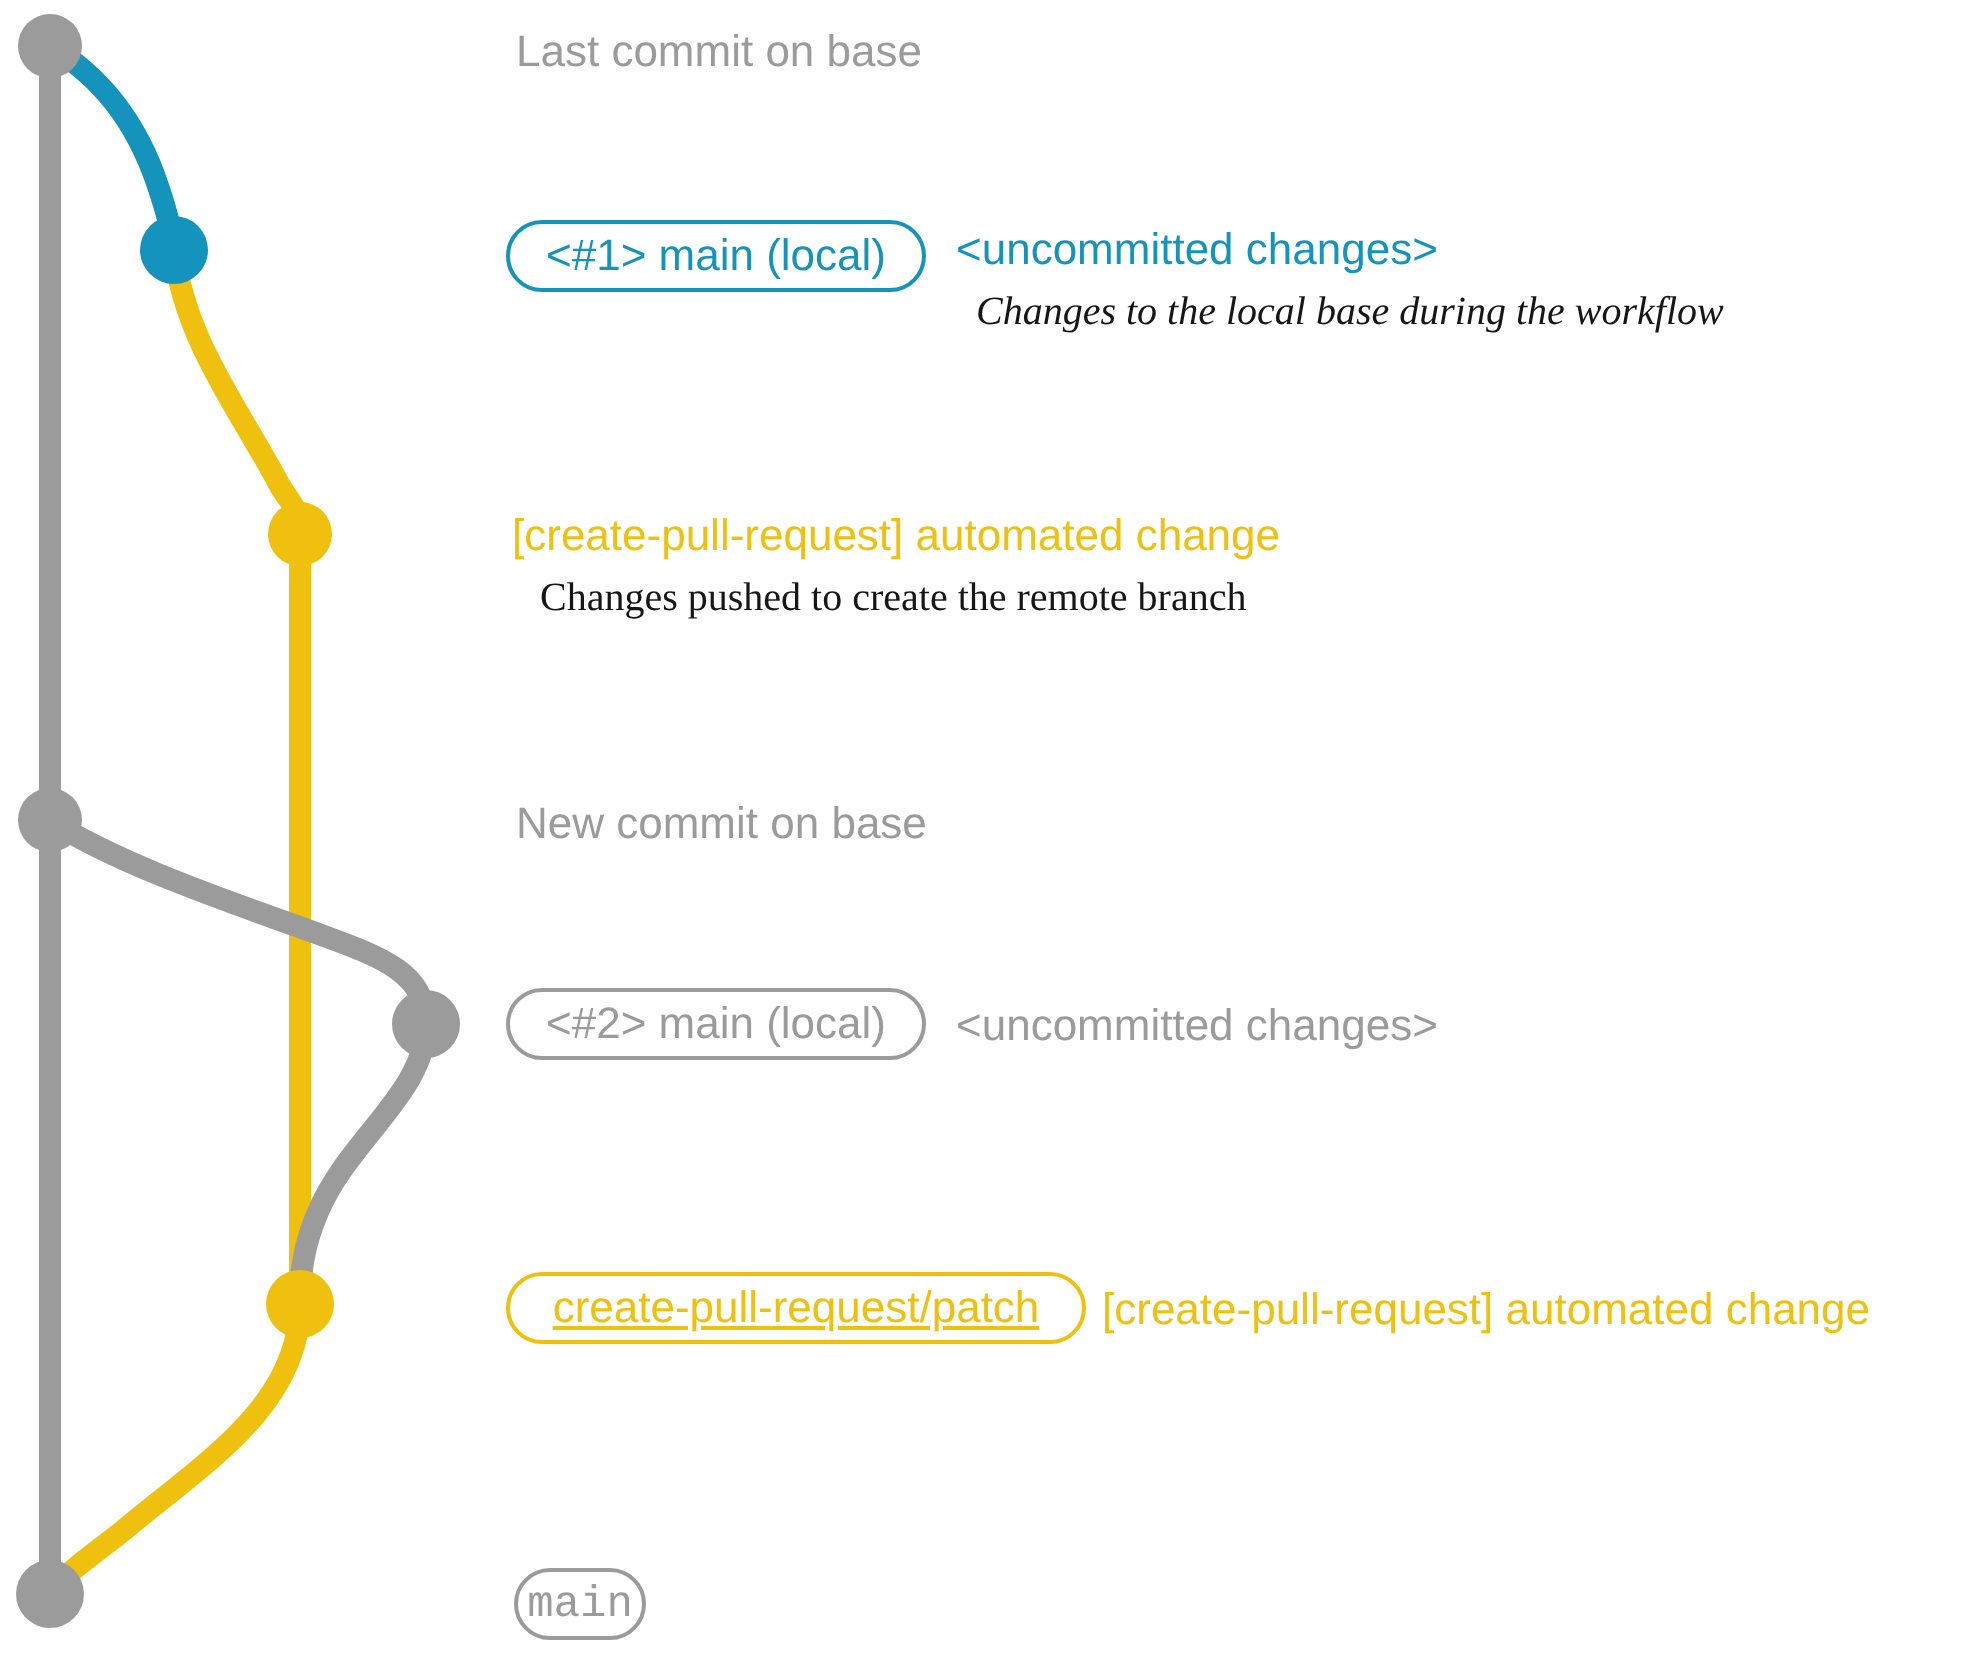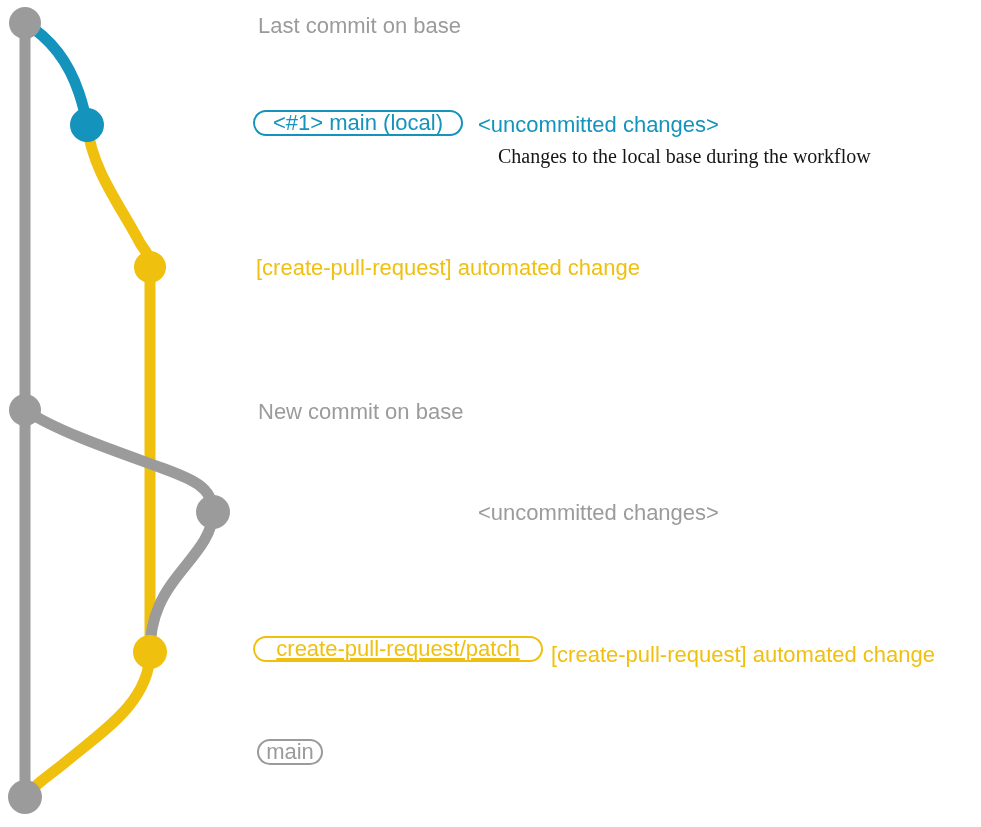--- a/index.html
+++ b/index.html
@@ -22,21 +22,21 @@
   }
   .note {
     position: absolute;
     font-size: 22px;
     color: var(--gray);
     white-space: nowrap;
   }
   .badge {
     position: absolute;
     box-sizing: border-box;
-    height: 26px;
+    height: 36px;
     display: flex;
     align-items: center;
     justify-content: center;
     border: 2px solid;
     border-radius: 19px;
     font-size: 22px;
     white-space: nowrap;
   }
   .badge.blue   { color: var(--blue);   border-color: var(--blue); }
   .badge.gray   { color: var(--gray);   border-color: var(--gray); }
@@ -78,26 +78,28 @@
     <circle cx="25" cy="410" r="16" fill="#9b9b9b"></circle>
     <circle cx="213" cy="512" r="17" fill="#9b9b9b"></circle>
     <circle cx="150" cy="652" r="17" fill="#f0c00f"></circle>
     <circle cx="25" cy="797" r="17" fill="#9b9b9b"></circle>
   </svg>
 
   <div class="note" style="left:258px; top:13px;">Last commit on base</div>
 
   <div class="badge blue" style="left:253px; top:110px; width:210px;">&lt;#1&gt; main (local)</div>
   <div class="title blue" style="left:478px; top:112px;">&lt;uncommitted changes&gt;</div>
-  <div class="desc" style="left:498px; top:145px;">Changes to the local base during the workflow</div>
+  <div class="desc" style="left:488px; top:145px;font-style:italic;">Changes to the local base during the workflow</div>
 
   <div class="title yellow" style="left:256px; top:255px;">[create-pull-request] automated change</div>
+  <div class="desc" style="left:270px; top:288px;">Changes pushed to create the remote branch</div>
 
   <div class="note" style="left:258px; top:399px;">New commit on base</div>
 
+  <div class="badge gray" style="left:253px; top:494px; width:210px;">&lt;#2&gt; main (local)</div>
   <div class="title gray" style="left:478px; top:500px;">&lt;uncommitted changes&gt;</div>
 
   <div class="badge yellow" style="left:253px; top:636px; width:290px;text-decoration:underline;">create-pull-request/patch</div>
   <div class="title yellow" style="left:551px; top:642px;">[create-pull-request] automated change</div>
 
-  <div class="badge gray" style="left:257px; top:739px; width:66px;">main</div>
+  <div class="badge gray" style="left:257px; top:784px; width:66px;font-family:Liberation Mono, monospace;">main</div>
 
 </div>
 
 </body></html>

